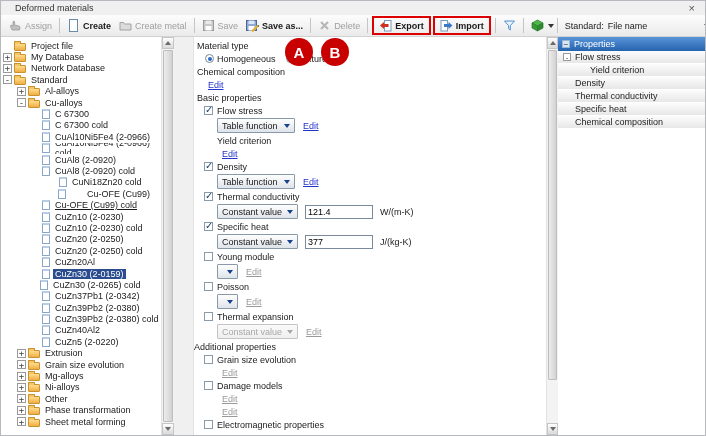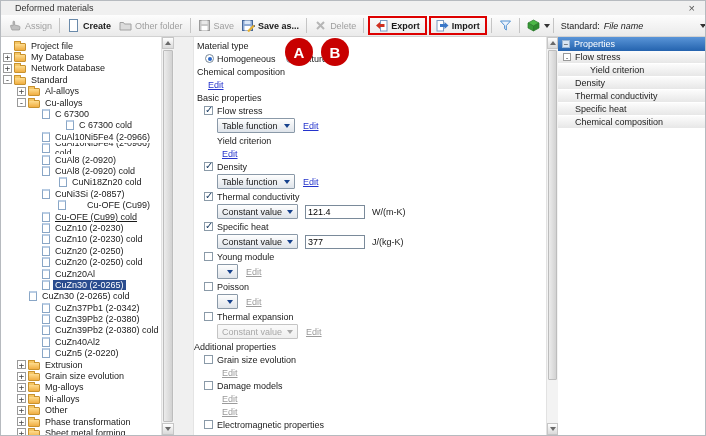--- a/index.html
+++ b/index.html
@@ -21,21 +21,21 @@
   }
   .tb-btn { display:flex; align-items:center; gap:3px; padding:1px 4px; font-weight:bold; color:#1a1a1a; }
   .tb-btn.disabled { font-weight:normal; color:#9f9f9f; }
   .tb-sep { width:1px; height:15px; background:#c5c5c5; margin:0 3px; flex:none; }
   .tb-icon { width:13px; height:13px; display:inline-block; flex:none; }
   .tb-icon svg { display:block; }
   .red-box { display:flex; align-items:center; margin:0 1px; padding:0 1px; }
   .caret { width:0; height:0; border-left:3px solid transparent; border-right:3px solid transparent; border-top:4px solid #333; display:inline-block; margin-left:3px; }
   .std-group { display:flex; align-items:center; margin-left:4px; }
   .std-label { margin-right:4px; color:#222; }
-  .std-value { width:70px; color:#222;font-style:italic; }
+  .std-value { width:70px; color:#222; }
   
   .ann-circle {
     position:absolute; width:28px; height:28px; border-radius:50%;
     color:#fff; font-weight:bold; font-size:15px;
     display:flex; align-items:center; justify-content:center; z-index:60;
   }
   
   .tree-panel { position:absolute; top:36px; left:0; width:160px; bottom:0; background:#fff; overflow:hidden; padding-top:3px; }
   .center-panel { position:absolute; top:36px; left:192px; width:371px; bottom:0; background:#fff; overflow:hidden; padding-top:2px; border-left:1px solid #e4e4e4; }
   .right-panel { position:absolute; top:36px; left:557px; right:0; bottom:0; background:#fff; }
@@ -72,21 +72,21 @@
   .cb.checked::after { content:"\2713"; font-family:"DejaVu Sans",sans-serif; position:absolute; left:0px; top:-3px; font-size:10px; color:#1d3f66; }
   .radio { width:9px; height:9px; border:1px solid #7a8a98; border-radius:50%; background:#fff; flex:none; margin-right:3px; position:relative; }
   .radio.sel::after { content:""; position:absolute; left:2px; top:2px; width:4px; height:4px; border-radius:50%; background:#2a66c8; }
   .radio-lbl { margin-right:10px; }
   .dd { height:15px; min-width:78px; border:1px solid #8a99a8; background:linear-gradient(#fefefe,#dfe4ea);
     display:flex; align-items:center; justify-content:space-between; padding:0 4px; gap:5px; border-radius:1px; }
   .dd.small { min-width:20px; }
   .dd.disabled { color:#a8a8a8; border-color:#c4c4c4; background:linear-gradient(#fafafa,#efefef); }
   .dd-arrow { width:0; height:0; border-left:3px solid transparent; border-right:3px solid transparent; border-top:4px solid #16418c; }
   .dd.disabled .dd-arrow { border-top-color:#a8a8a8; }
-  .inp { width:60px; height:14px; border:1px solid #7a8a9a; font-family:inherit; font-size:9px; padding:0 2px; margin-left:7px; }
+  .inp { width:68px; height:14px; border:1px solid #7a8a9a; font-family:inherit; font-size:9px; padding:0 2px; margin-left:7px; }
   .unit { margin-left:7px; }
   .lnk { color:#2433cc; text-decoration:underline; margin-left:8px; }
   .lnk.solo { margin-left:0; }
   .lnk.disabled { color:#9a9a9a; }
   
   .props-header { height:14px; background:linear-gradient(#5a95d8,#2463ae); color:#fff;
     display:flex; align-items:center; padding-left:4px; gap:4px; }
   .ph-box { width:8px; height:8px; background:#d8e6f4; border:1px solid #9ab6d4; color:#333;
     font-size:8px; line-height:5px; display:flex; align-items:center; justify-content:center; }
   .prop-row { height:13px; background:linear-gradient(#fcfcfc,#e7e7e7); border-bottom:1px solid #fff;
@@ -121,21 +121,21 @@
           </svg>
         </span>
         <span>Create</span>
       </div>
       <div class="tb-btn disabled">
         <span class="tb-icon">
           <svg width="13" height="13">
             <path d="M1 3.5h3.5l1 1.5H12v6H1z" fill="#dcdcdc" stroke="#a2a2a2"></path>
           </svg>
         </span>
-        <span>Other folder</span>
+        <span>Create metal</span>
       </div>
       <span class="tb-sep"></span>
       <div class="tb-btn disabled">
         <span class="tb-icon">
           <svg width="13" height="13">
             <rect x="1.5" y="1.5" width="10" height="10" fill="#c9c9c9" stroke="#9a9a9a"></rect>
             <rect x="3.5" y="1.5" width="6" height="3.5" fill="#e9e9e9"></rect>
             <rect x="3.5" y="7" width="6" height="4.5" fill="#fff"></rect>
           </svg>
         </span>
@@ -237,21 +237,21 @@
       <div class="tree-row" style="padding-left: 16px;">
         <span class="expander">-</span>
         <span class="folder-ic"></span>
         <span class="tree-label">Cu-alloys</span>
       </div>
       <div class="tree-row" style="padding-left: 30px;">
         <span class="expander none"></span>
         <span class="file-ic"></span>
         <span class="tree-label">C 67300</span>
       </div>
-      <div class="tree-row" style="padding-left: 30px; margin-left: 24px;">
+      <div class="tree-row" style="padding-left: 30px;">
         <span class="expander none"></span>
         <span class="file-ic"></span>
         <span class="tree-label">C 67300 cold</span>
       </div>
       <div class="tree-row" style="padding-left: 30px;">
         <span class="expander none"></span>
         <span class="file-ic"></span>
         <span class="tree-label">CuAl10Ni5Fe4 (2-0966)</span>
       </div>
       <div class="tree-row" style="padding-left: 30px;">
@@ -267,25 +267,20 @@
       <div class="tree-row" style="padding-left: 30px;">
         <span class="expander none"></span>
         <span class="file-ic"></span>
         <span class="tree-label">CuAl8 (2-0920) cold</span>
       </div>
       <div class="tree-row" style="padding-left: 47px;">
         <span class="expander none"></span>
         <span class="file-ic"></span>
         <span class="tree-label">CuNi18Zn20 cold</span>
       </div>
-      <div class="tree-row" style="padding-left: 30px;">
-        <span class="expander none"></span>
-        <span class="file-ic"></span>
-        <span class="tree-label">CuNi3Si (2-0857)</span>
-      </div>
       <div class="tree-row" style="padding-left: 30px; gap: 16px;">
         <span class="expander none"></span>
         <span class="file-ic"></span>
         <span class="tree-label">Cu-OFE (Cu99)</span>
       </div>
       <div class="tree-row" style="padding-left: 30px; text-decoration: underline;">
         <span class="expander none"></span>
         <span class="file-ic"></span>
         <span class="tree-label">Cu-OFE (Cu99) cold</span>
       </div>
@@ -310,23 +305,23 @@
         <span class="tree-label">CuZn20 (2-0250) cold</span>
       </div>
       <div class="tree-row" style="padding-left: 30px;">
         <span class="expander none"></span>
         <span class="file-ic"></span>
         <span class="tree-label">CuZn20Al</span>
       </div>
       <div class="tree-row selected" style="padding-left: 30px;">
         <span class="expander none"></span>
         <span class="file-ic"></span>
-        <span class="tree-label">CuZn30 (2-0265)</span>
-      </div>
-      <div class="tree-row" style="padding-left: 17px;">
+        <span class="tree-label">CuZn30 (2-0159)</span>
+      </div>
+      <div class="tree-row" style="padding-left: 28px;">
         <span class="expander none"></span>
         <span class="file-ic"></span>
         <span class="tree-label">CuZn30 (2-0265) cold</span>
       </div>
       <div class="tree-row" style="padding-left: 30px;">
         <span class="expander none"></span>
         <span class="file-ic"></span>
         <span class="tree-label">CuZn37Pb1 (2-0342)</span>
       </div>
       <div class="tree-row" style="padding-left: 30px;">

